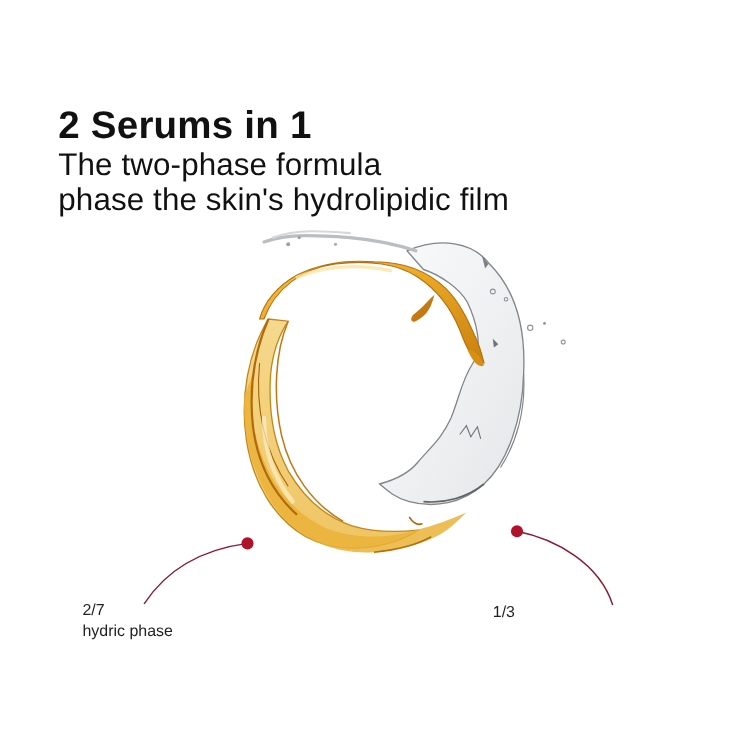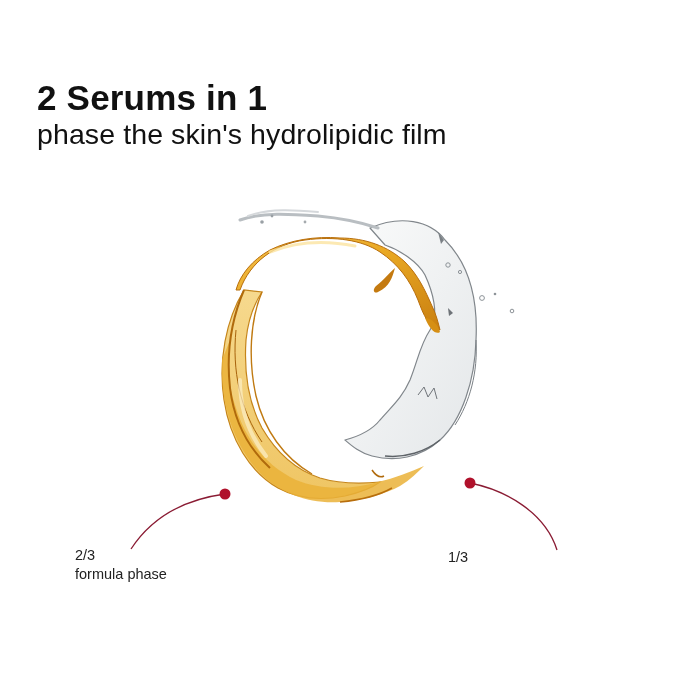--- a/index.html
+++ b/index.html
@@ -12,21 +12,21 @@
       height: 680px;
       position: relative;
       overflow: hidden;
       font-family: "Liberation Sans", "DejaVu Sans", sans-serif;
       color: #111111;
     }
     .headline {
       position: absolute;
       left: 37px;
       top: 78px;
-      margin: 0;
+      margin: 16px;
     }
     .title {
       font-size: 35px;
       font-weight: 700;
       line-height: 40px;
       letter-spacing: 0.2px;
       margin: 0;
       color: #111;
     }
     .subtitle {
@@ -58,20 +58,21 @@
       left: 448px;
       top: 548px;
     }
     .label span { display: block; }
   </style>
 </head>
 <body>
 
 <div class="headline">
   <h1 class="title">2 Serums in 1</h1>
+  <p class="subtitle">The two-phase formula</p>
   <p class="subtitle">phase the skin's hydrolipidic film</p>
 </div>
 
 <svg class="visual" viewBox="0 0 680 680" xmlns="http://www.w3.org/2000/svg">
   <defs>
     <linearGradient id="oilGrad" x1="0" y1="0" x2="1" y2="1">
       <stop offset="0" stop-color="#F4C04A"></stop>
       <stop offset="0.45" stop-color="#E9A823"></stop>
       <stop offset="1" stop-color="#C97F10"></stop>
     </linearGradient>
@@ -128,19 +129,19 @@
     <path d="M131 549 C150 520 180 500 225 494" fill="none" stroke="#8A1B33" stroke-width="1.3"></path>
     <circle cx="225" cy="494" r="5.5" fill="#B0112B"></circle>
   </g>
   <g>
     <path d="M470 483 C505 490 545 512 557 550" fill="none" stroke="#8A1B33" stroke-width="1.3"></path>
     <circle cx="470" cy="483" r="5.5" fill="#B0112B"></circle>
   </g>
 </svg>
 
 <div class="label label-left">
-  <span>2/3</span>
-  <span>formula phase</span>
+  <span>2/7</span>
+  <span>hydric phase</span>
 </div>
 
 <div class="label label-right">
   <span>1/3</span>
 </div>
 
 </body></html>

